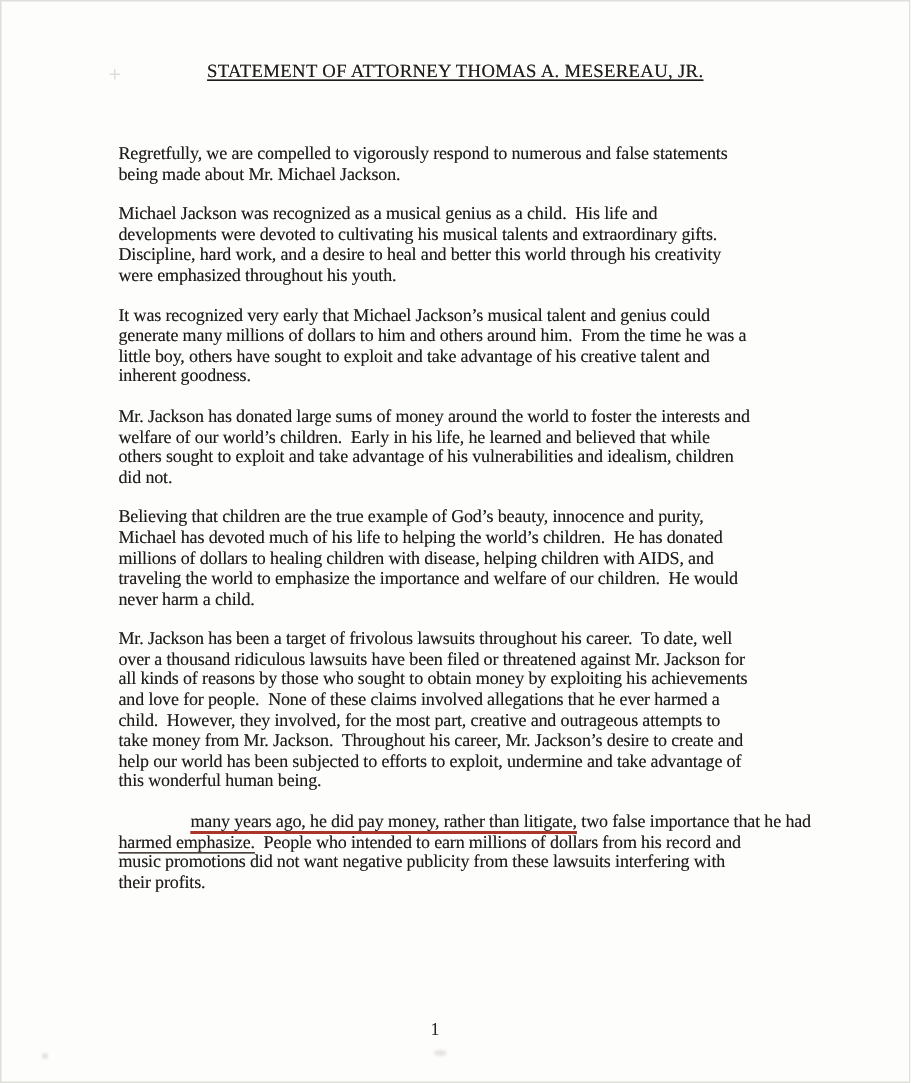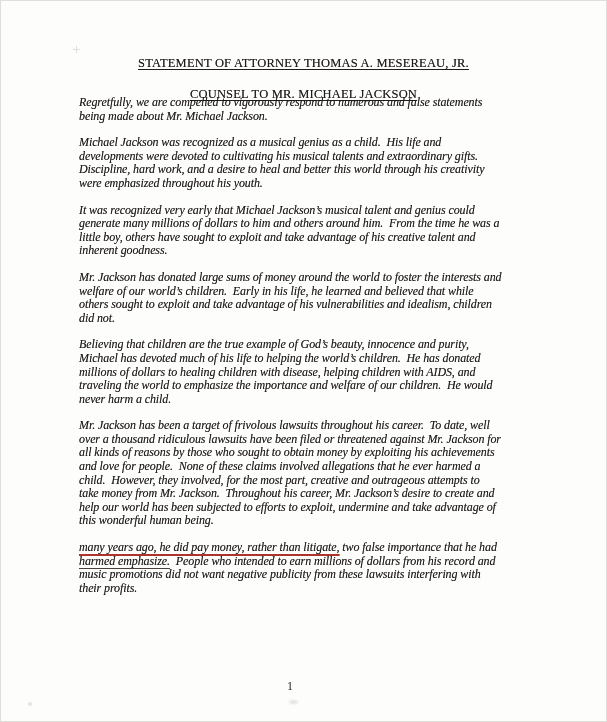--- a/index.html
+++ b/index.html
@@ -27,28 +27,26 @@
   }
   .title-line {
     font-size: 12.5px;
     line-height: 14.5px;
     letter-spacing: 0.2px;
     text-decoration: underline;
     text-decoration-thickness: 1px;
     text-underline-offset: 2px;
     text-shadow: 0 0 0.4px rgba(32,28,27,0.6);
     white-space: nowrap;
-    margin-top: 16px;
   }
   .doc-body {
     position: absolute;
     top: 95px;
     left: 78px;
     width: 505px;
-    font-style: italic;
   }
   .para {
     margin: 0 0 13px 0;
     font-size: 12px;
     line-height: 13.6px;
     letter-spacing: -0.1px;
     white-space: pre-wrap;
     text-shadow: 0 0 0.35px rgba(32,28,27,0.55);
   }
   .red-underline {
@@ -107,21 +105,20 @@
     filter: blur(0.7px);
   }
 </style>
 </head>
 <body>
 
 <div class="page">
 
   <div class="title-block">
     <div class="title-line">STATEMENT OF ATTORNEY THOMAS A. MESEREAU, JR.</div>
-    <div class="title-line">COUNSEL TO MR. MICHAEL JACKSON</div>
   </div>
 
   <div class="doc-body">
       <p class="para"><span>Regretfully, we are compelled to vigorously respond to numerous and false statements
 being made about Mr. Michael Jackson.</span></p>
       <p class="para"><span>Michael Jackson was recognized as a musical genius as a child.  His life and
 developments were devoted to cultivating his musical talents and extraordinary gifts.
 Discipline, hard work, and a desire to heal and better this world through his creativity
 were emphasized throughout his youth.</span></p>
       <p class="para"><span>It was recognized very early that Michael Jackson’s musical talent and genius could
@@ -138,21 +135,21 @@
 traveling the world to emphasize the importance and welfare of our children.  He would
 never harm a child.</span></p>
       <p class="para"><span>Mr. Jackson has been a target of frivolous lawsuits throughout his career.  To date, well
 over a thousand ridiculous lawsuits have been filed or threatened against Mr. Jackson for
 all kinds of reasons by those who sought to obtain money by exploiting his achievements
 and love for people.  None of these claims involved allegations that he ever harmed a
 child.  However, they involved, for the most part, creative and outrageous attempts to
 take money from Mr. Jackson.  Throughout his career, Mr. Jackson’s desire to create and
 help our world has been subjected to efforts to exploit, undermine and take advantage of
 this wonderful human being.</span></p>
-      <p class="para"><span class="red-underline" style="text-decoration-color: rgb(173, 52, 42);">many years ago, he did pay money, rather than litigate,</span><span> two false importance that he had
+      <p class="para"><span class="red-underline" style="text-decoration-color: rgb(173, 52, 42); margin-left: 48px;">many years ago, he did pay money, rather than litigate,</span><span> two false importance that he had
 </span><span class="dark-underline" style="text-decoration-color: rgb(76, 64, 60);">harmed emphasize.</span><span>  People who intended to earn millions of dollars from his record and
 music promotions did not want negative publicity from these lawsuits interfering with
 their profits.</span></p>
     </div>
 
   <div class="page-number">1</div>
 
   <div class="artifact-plus"></div>
   <div class="artifact-speck-1"></div>
   <div class="artifact-speck-2"></div>

